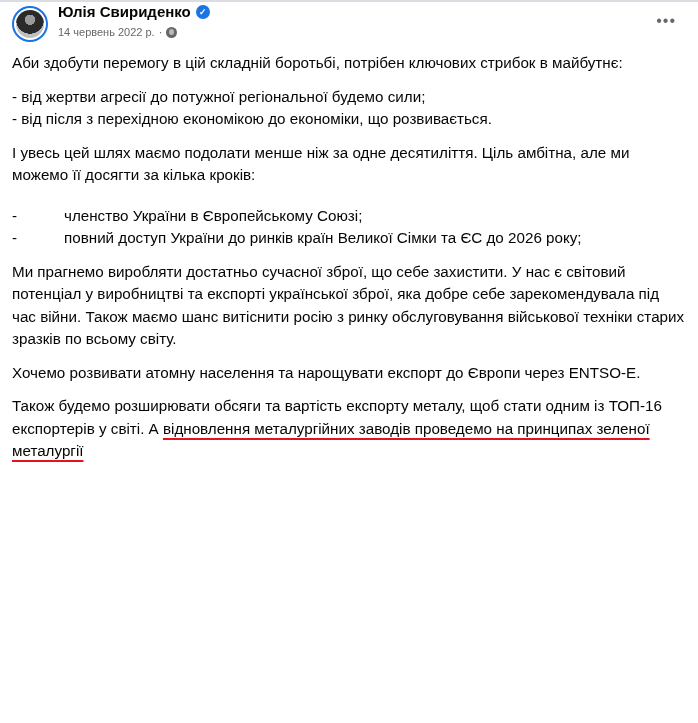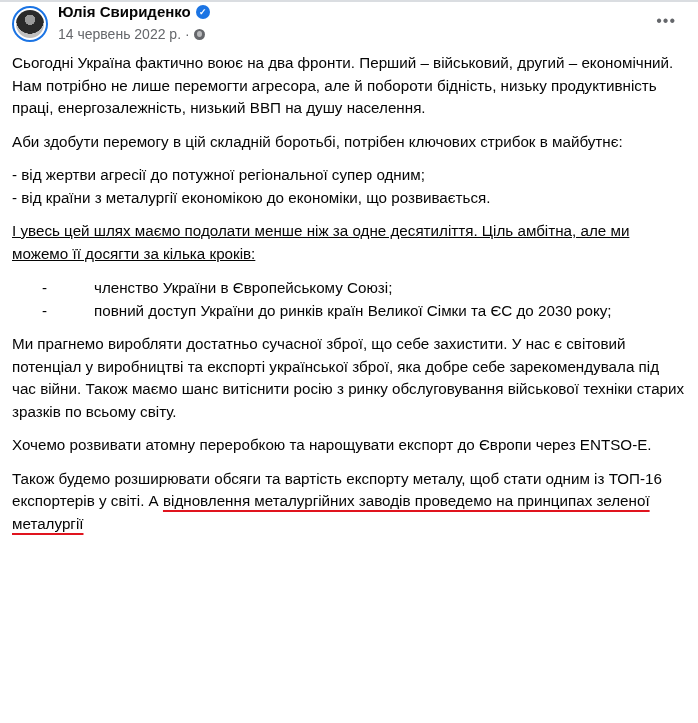--- a/index.html
+++ b/index.html
@@ -26,40 +26,40 @@
     font-size: 15px; font-weight: bold; color: #050505;
     display: flex; align-items: center; gap: 5px;
   }
   .verified {
     width: 14px; height: 14px; border-radius: 50%;
     background: #1b74e4; color: #fff; font-size: 9px;
     display: inline-flex; align-items: center; justify-content: center;
   }
   .meta {
     position: absolute; left: 58px; top: 24px;
-    font-size: 14px; color: #65676b;
+    font-size: 11px; color: #65676b;
     display: flex; align-items: center; gap: 4px;
   }
   .globe {
     width: 11px; height: 11px; border-radius: 50%;
     background: #65676b; display: inline-block; position: relative;
   }
   .globe::after {
     content: ""; position: absolute; left: 3px; top: 2px;
     width: 5px; height: 6px; border-radius: 50%;
     background: #fff; opacity: .55;
   }
   .more {
     position: absolute; right: 22px; top: 10px;
     font-size: 16px; color: #65676b; letter-spacing: 1px; cursor: pointer;
   }
   .body { padding: 6px 12px 0 12px; font-size: 15.2px; line-height: 22.5px; color: #050505; }
   .p { margin: 0 0 11px 0; }
-  .p.tight { margin-bottom: 12px; text-decoration: underline; }
-  .li-tab { display: block; margin-left: 30px; }
+  .p.tight { margin-bottom: 18px; }
+  .li-tab { display: block; }
   .li-tab .dash { display: inline-block; width: 52px; }
   .underline-red {
     text-decoration: underline; text-decoration-color: #e0141e;
     text-decoration-thickness: 2px; text-underline-offset: 4px;
   }
 </style>
 </head>
 <body>
 
 <div class="topline"></div>
@@ -74,28 +74,27 @@
   </div>
   <div class="meta">
     <span>14 червень 2022 р.</span>
     <span>·</span>
     <span class="globe"></span>
   </div>
   <div class="more">•••</div>
 </div>
 
 <div class="body">
-  <p class="p">Сьогодні Україна фактично воює на два фронти. Перший – військовий, другий – економічний. Нам потрібно не лише перемогти агресора, але й побороти бідність, низьку продуктивність праці, енергозалежність, низький ВВП на душу населення.</p>
   <p class="p">Аби здобути перемогу в цій складній боротьбі, потрібен ключових стрибок в майбутнє:</p>
   <div class="p">
-    <div>- від жертви агресії до потужної регіональної супер одним;</div>
-    <div>- від країни з металургії економікою до економіки, що розвивається.</div>
+    <div>- від жертви агресії до потужної регіональної будемо сили;</div>
+    <div>- від після з перехідною економікою до економіки, що розвивається.</div>
   </div>
   <p class="p tight">І увесь цей шлях маємо подолати менше ніж за одне десятиліття. Ціль амбітна, але ми можемо її досягти за кілька кроків:</p>
   <div class="p">
     <div class="li-tab"><span class="dash">-</span><span>членство України в Європейському Союзі;</span></div>
-    <div class="li-tab"><span class="dash">-</span><span>повний доступ України до ринків країн Великої Сімки та ЄС до 2030 року;</span></div>
+    <div class="li-tab"><span class="dash">-</span><span>повний доступ України до ринків країн Великої Сімки та ЄС до 2026 року;</span></div>
   </div>
   <p class="p">Ми прагнемо виробляти достатньо сучасної зброї, що себе захистити. У нас є світовий потенціал у виробництві та експорті української зброї, яка добре себе зарекомендувала під час війни. Також маємо шанс витіснити росію з ринку обслуговування військової техніки старих зразків по всьому світу.</p>
-  <p class="p">Хочемо розвивати атомну переробкою та нарощувати експорт до Європи через ENTSO-E.</p>
+  <p class="p">Хочемо розвивати атомну населення та нарощувати експорт до Європи через ENTSO-E.</p>
   <p class="p"><span>Також будемо розширювати обсяги та вартість експорту металу, щоб стати одним із ТОП-16 експортерів у світі. А </span><span class="underline-red">відновлення металургійних заводів проведемо на принципах зеленої металургії</span></p>
 
 </div>
 
 </body></html>

